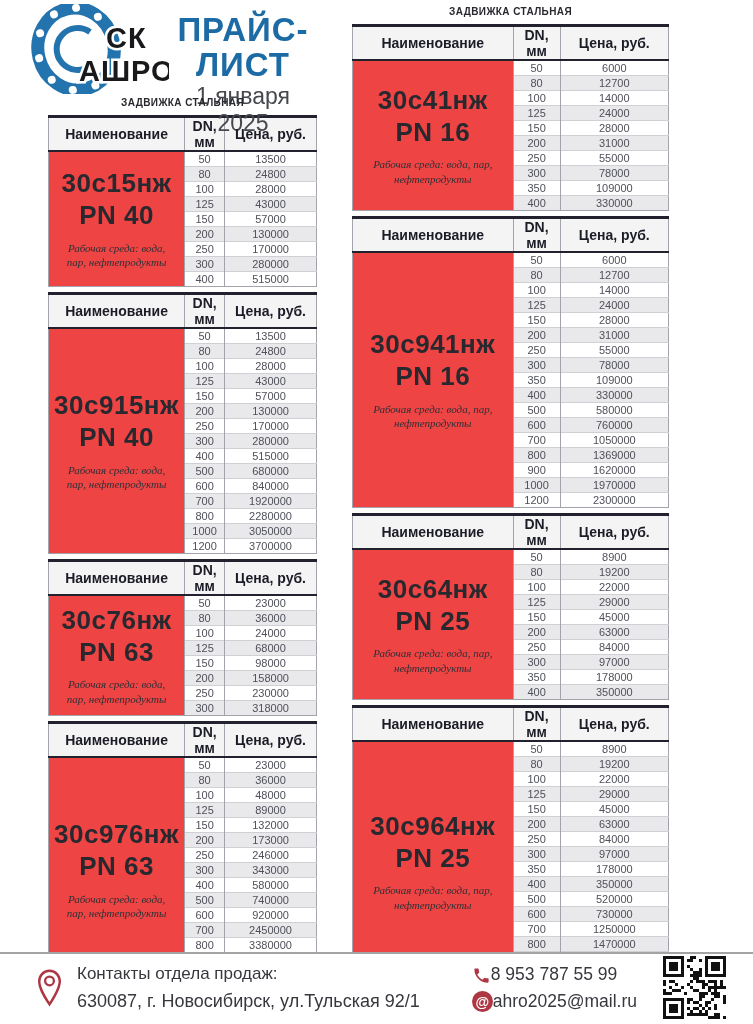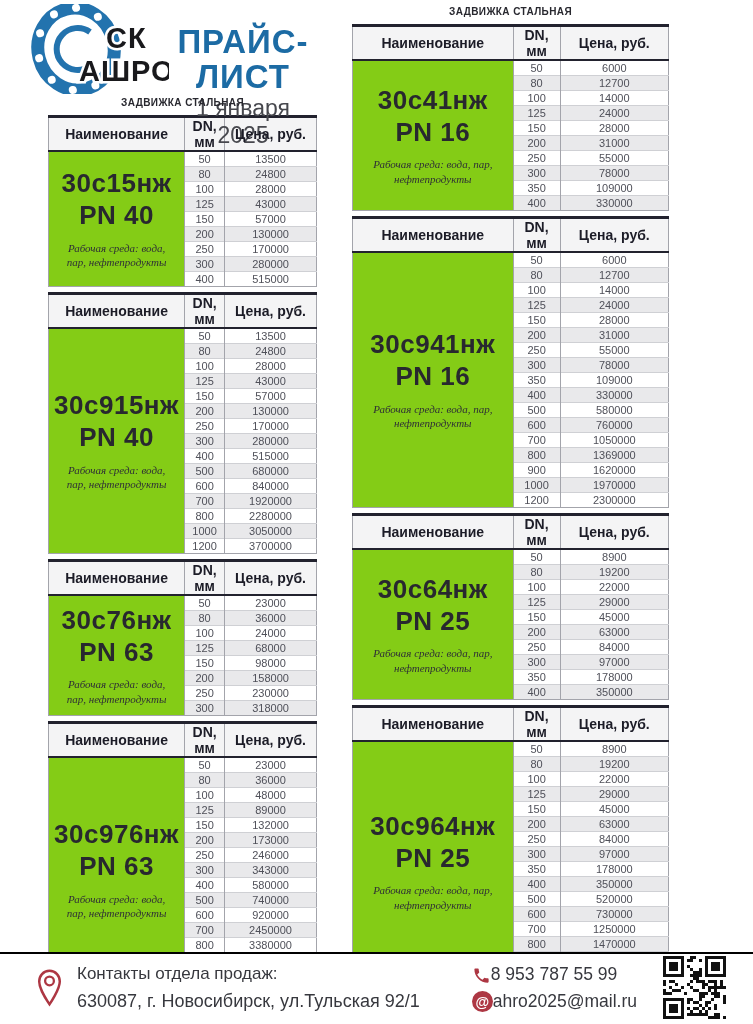--- a/index.html
+++ b/index.html
@@ -10,50 +10,50 @@
     position:relative;
     overflow:hidden;
   }
   .content { display:flex; padding:4px 0 0 48px; }
   .col-left { width:269px; flex:none; }
   .col-right { width:317px; flex:none; margin-left:35px; padding-top:1px; }
 
   
   .page-header { display:flex; height:88px; align-items:flex-start; }
   .logo { width:145px; height:90px; margin-left:-24px; flex:none; }
-  .title-block { flex:1; text-align:center; padding-top:9px;margin-top:12px; }
+  .title-block { flex:1; text-align:center; padding-top:9px; }
   .page-title { font-size:33px; font-weight:bold; color:#1c6ba4; letter-spacing:1px; line-height:1.05; }
   .page-date { font-size:23px; color:#47484e; margin-top:1px; }
 
   .section-title { text-align:center; font-weight:bold; font-size:10px;
     color:#28282f; letter-spacing:0.4px; margin:5px 0 7px; }
   .col-right .section-title { margin:1px 0 7px; }
 
   
   .price-table { border-collapse:collapse; width:100%; table-layout:fixed;
     margin-bottom:5px; border:1px solid #a3a4ab; border-top:none; }
   col.col-name { width:50.8%; } col.col-dn { width:14.9%; } col.col-price { width:34.3%; }
   .price-table th { background:#f4f4f5; border-top:3px solid #22222e;
     border-bottom:2px solid #22222e; font-size:14px; height:22px;
     color:#1c1c27; padding:0; font-weight:bold; }
   .th-dn, .th-price { border-left:1px solid #a3a4ab; }
   .price-table td { padding:0; height:14px; line-height:14px; font-size:11px;
     text-align:center; color:#4f5059; }
   .data-cell { border-left:1px solid #a3a4ab; border-top:1px solid #cfd0d4; }
   tbody tr:first-child .data-cell { border-top:none; }
   tbody tr:nth-child(even) .data-cell { background:#e9e9eb; }
-  .name-cell { background:#84cc16; vertical-align:middle; padding:4px 2px; }
+  .name-cell { background:#ef4444; vertical-align:middle; padding:4px 2px; }
   .product-name, .product-pn { font-size:26px; font-weight:bold; color:#28282f;
     line-height:1.22; letter-spacing:0.5px; }
   .product-medium { font-size:11px; font-style:italic; color:#2f3036;
     margin-top:9px; line-height:1.3; padding:0 8px; font-family:"Liberation Serif", serif; }
 
   
   .footer { position:absolute; left:0; right:0; bottom:0; height:72px;
-    border-top:2px solid #000000; background:#fff; display:flex;
+    border-top:2px solid #a3a3a3; background:#fff; display:flex;
     align-items:center; padding:2px 26px 4px 36px; }
   .footer-left { display:flex; align-items:center; gap:14px; flex:1; }
   .contact-l1 { font-size:17px; color:#37383e; margin-bottom:7px; }
   .contact-l2 { font-size:18px; color:#37383e; }
   .footer-mid { display:flex; flex-direction:column; gap:6px; margin-right:26px; }
   .footer-row { display:flex; align-items:flex-end; font-size:17.5px; color:#37383e;margin-left:26px; }
   .at-disc { width:21px; height:21px; border-radius:50%; background:#ad3743;
     color:#fff; font-size:14px; font-weight:bold; display:flex;
     align-items:center; justify-content:center; flex:none; }
   .qr-box { width:64px; height:64px; flex:none; }

